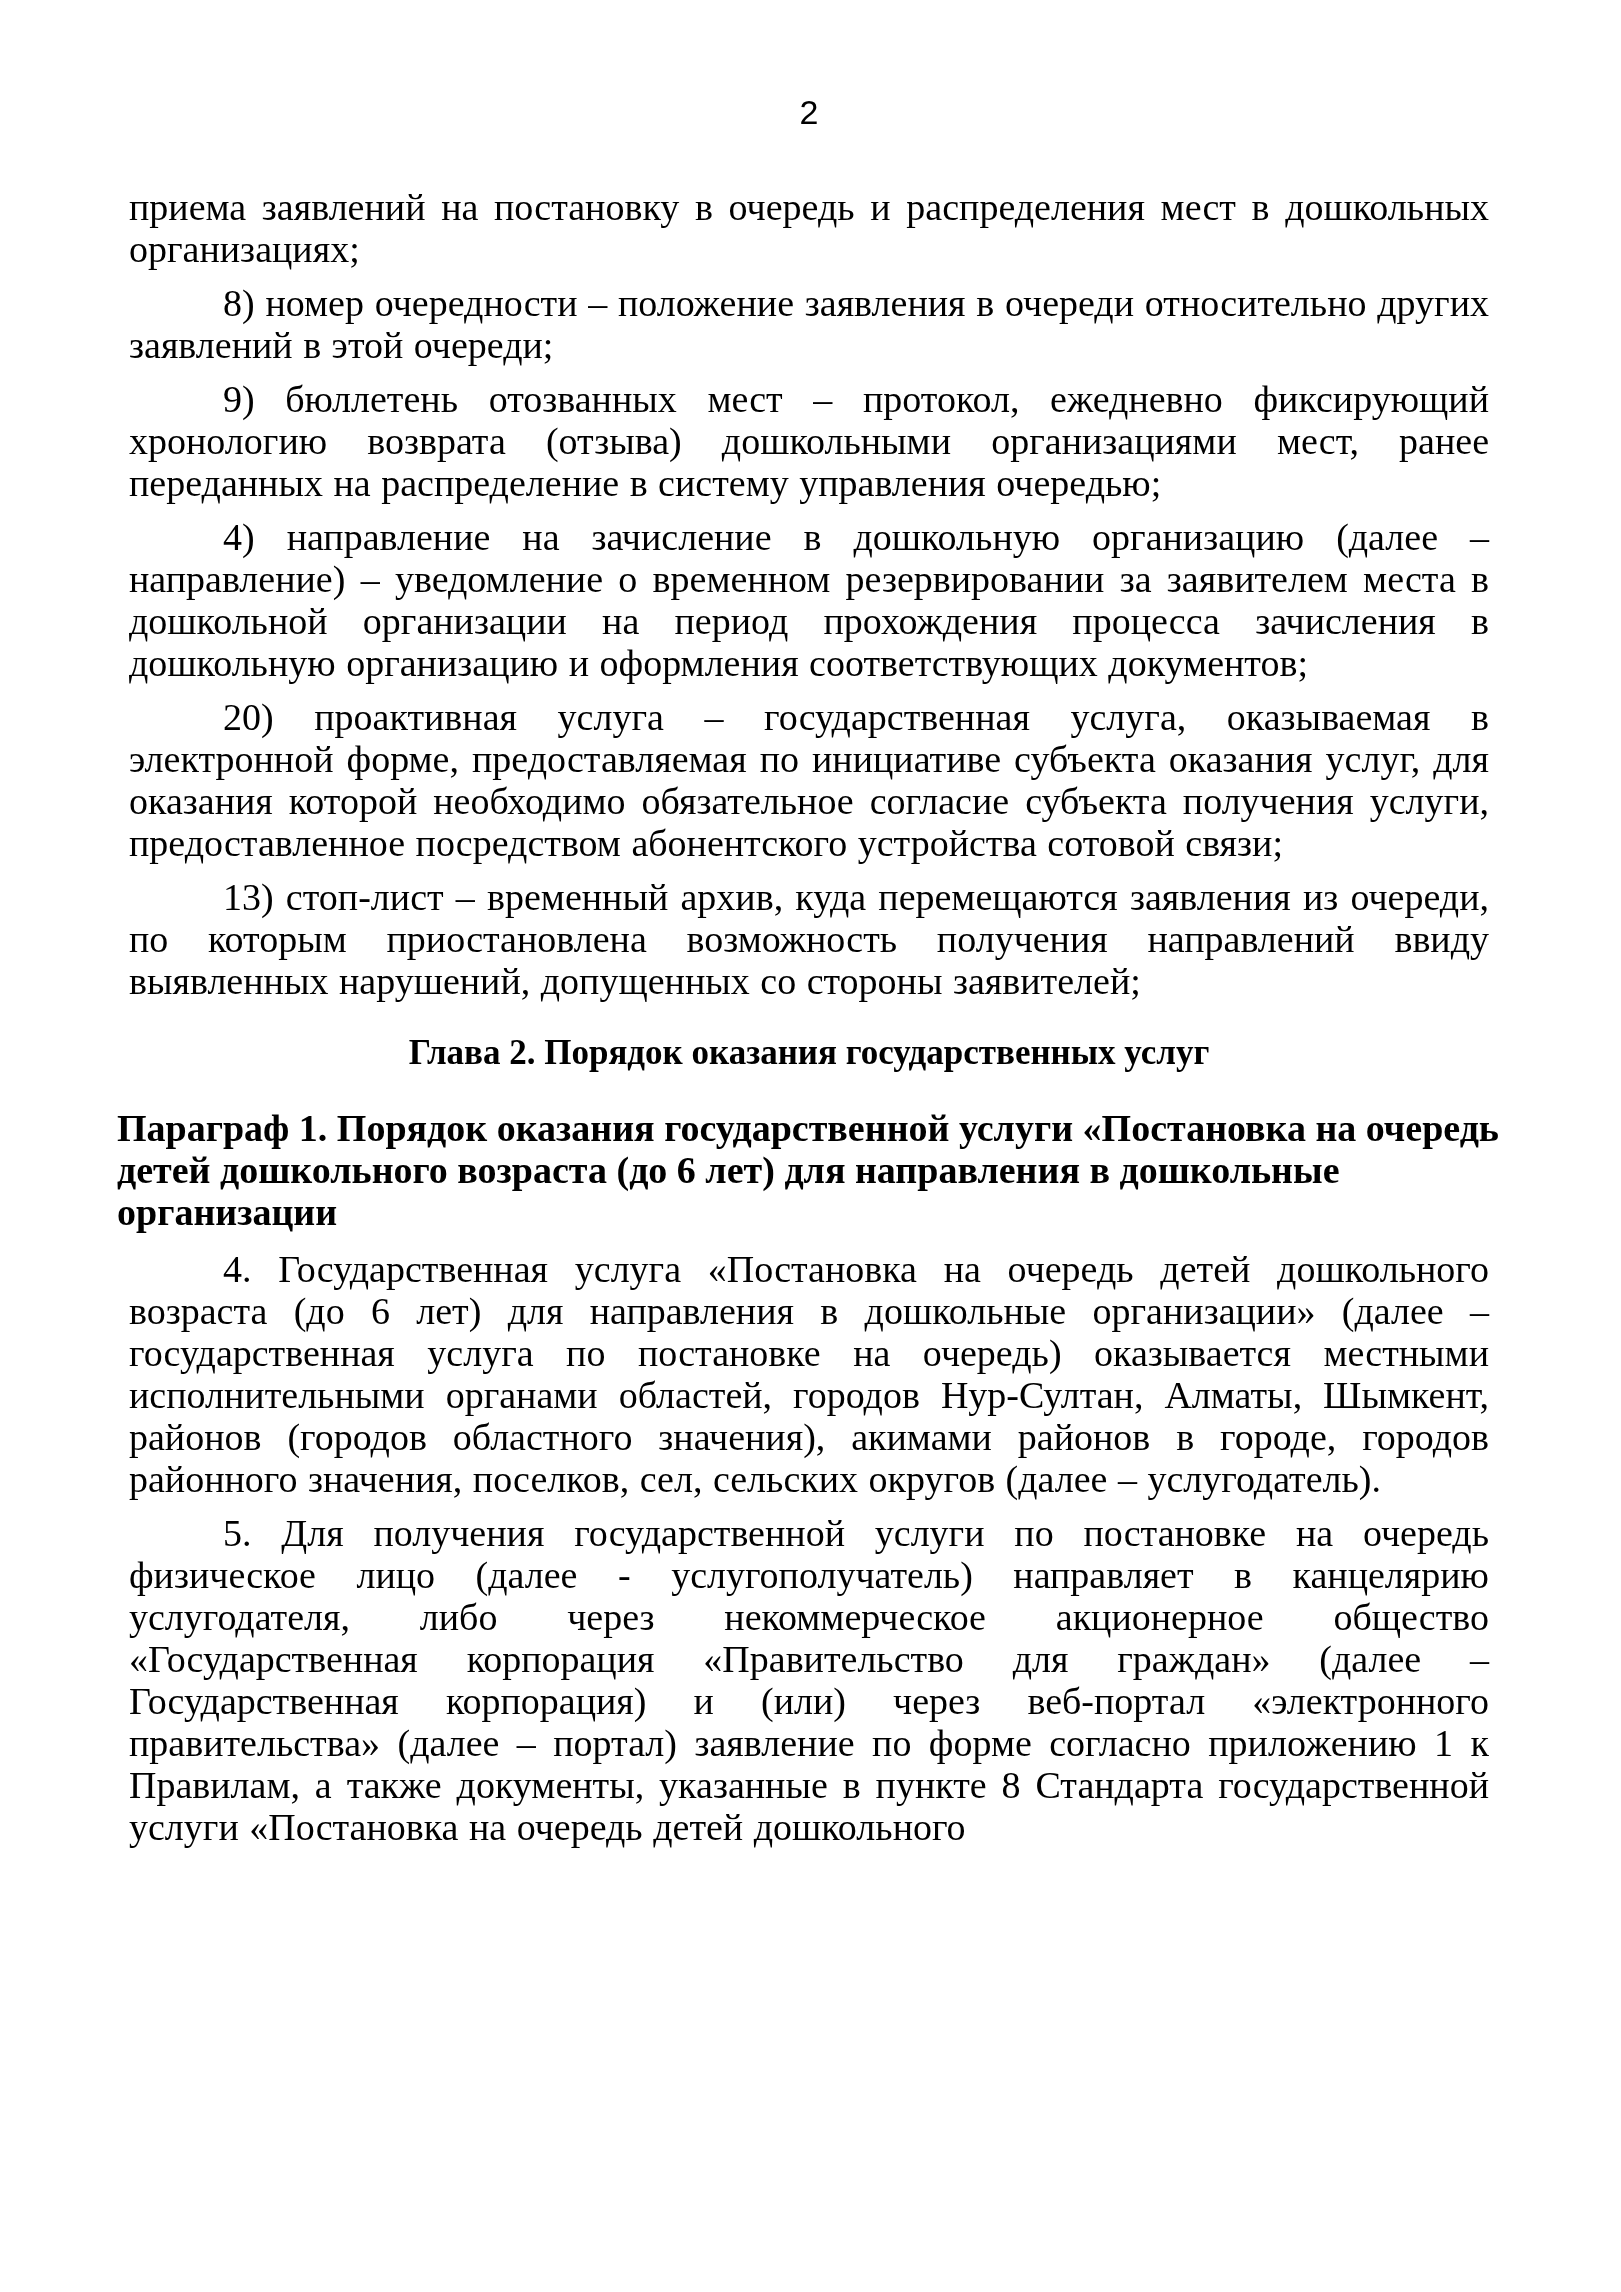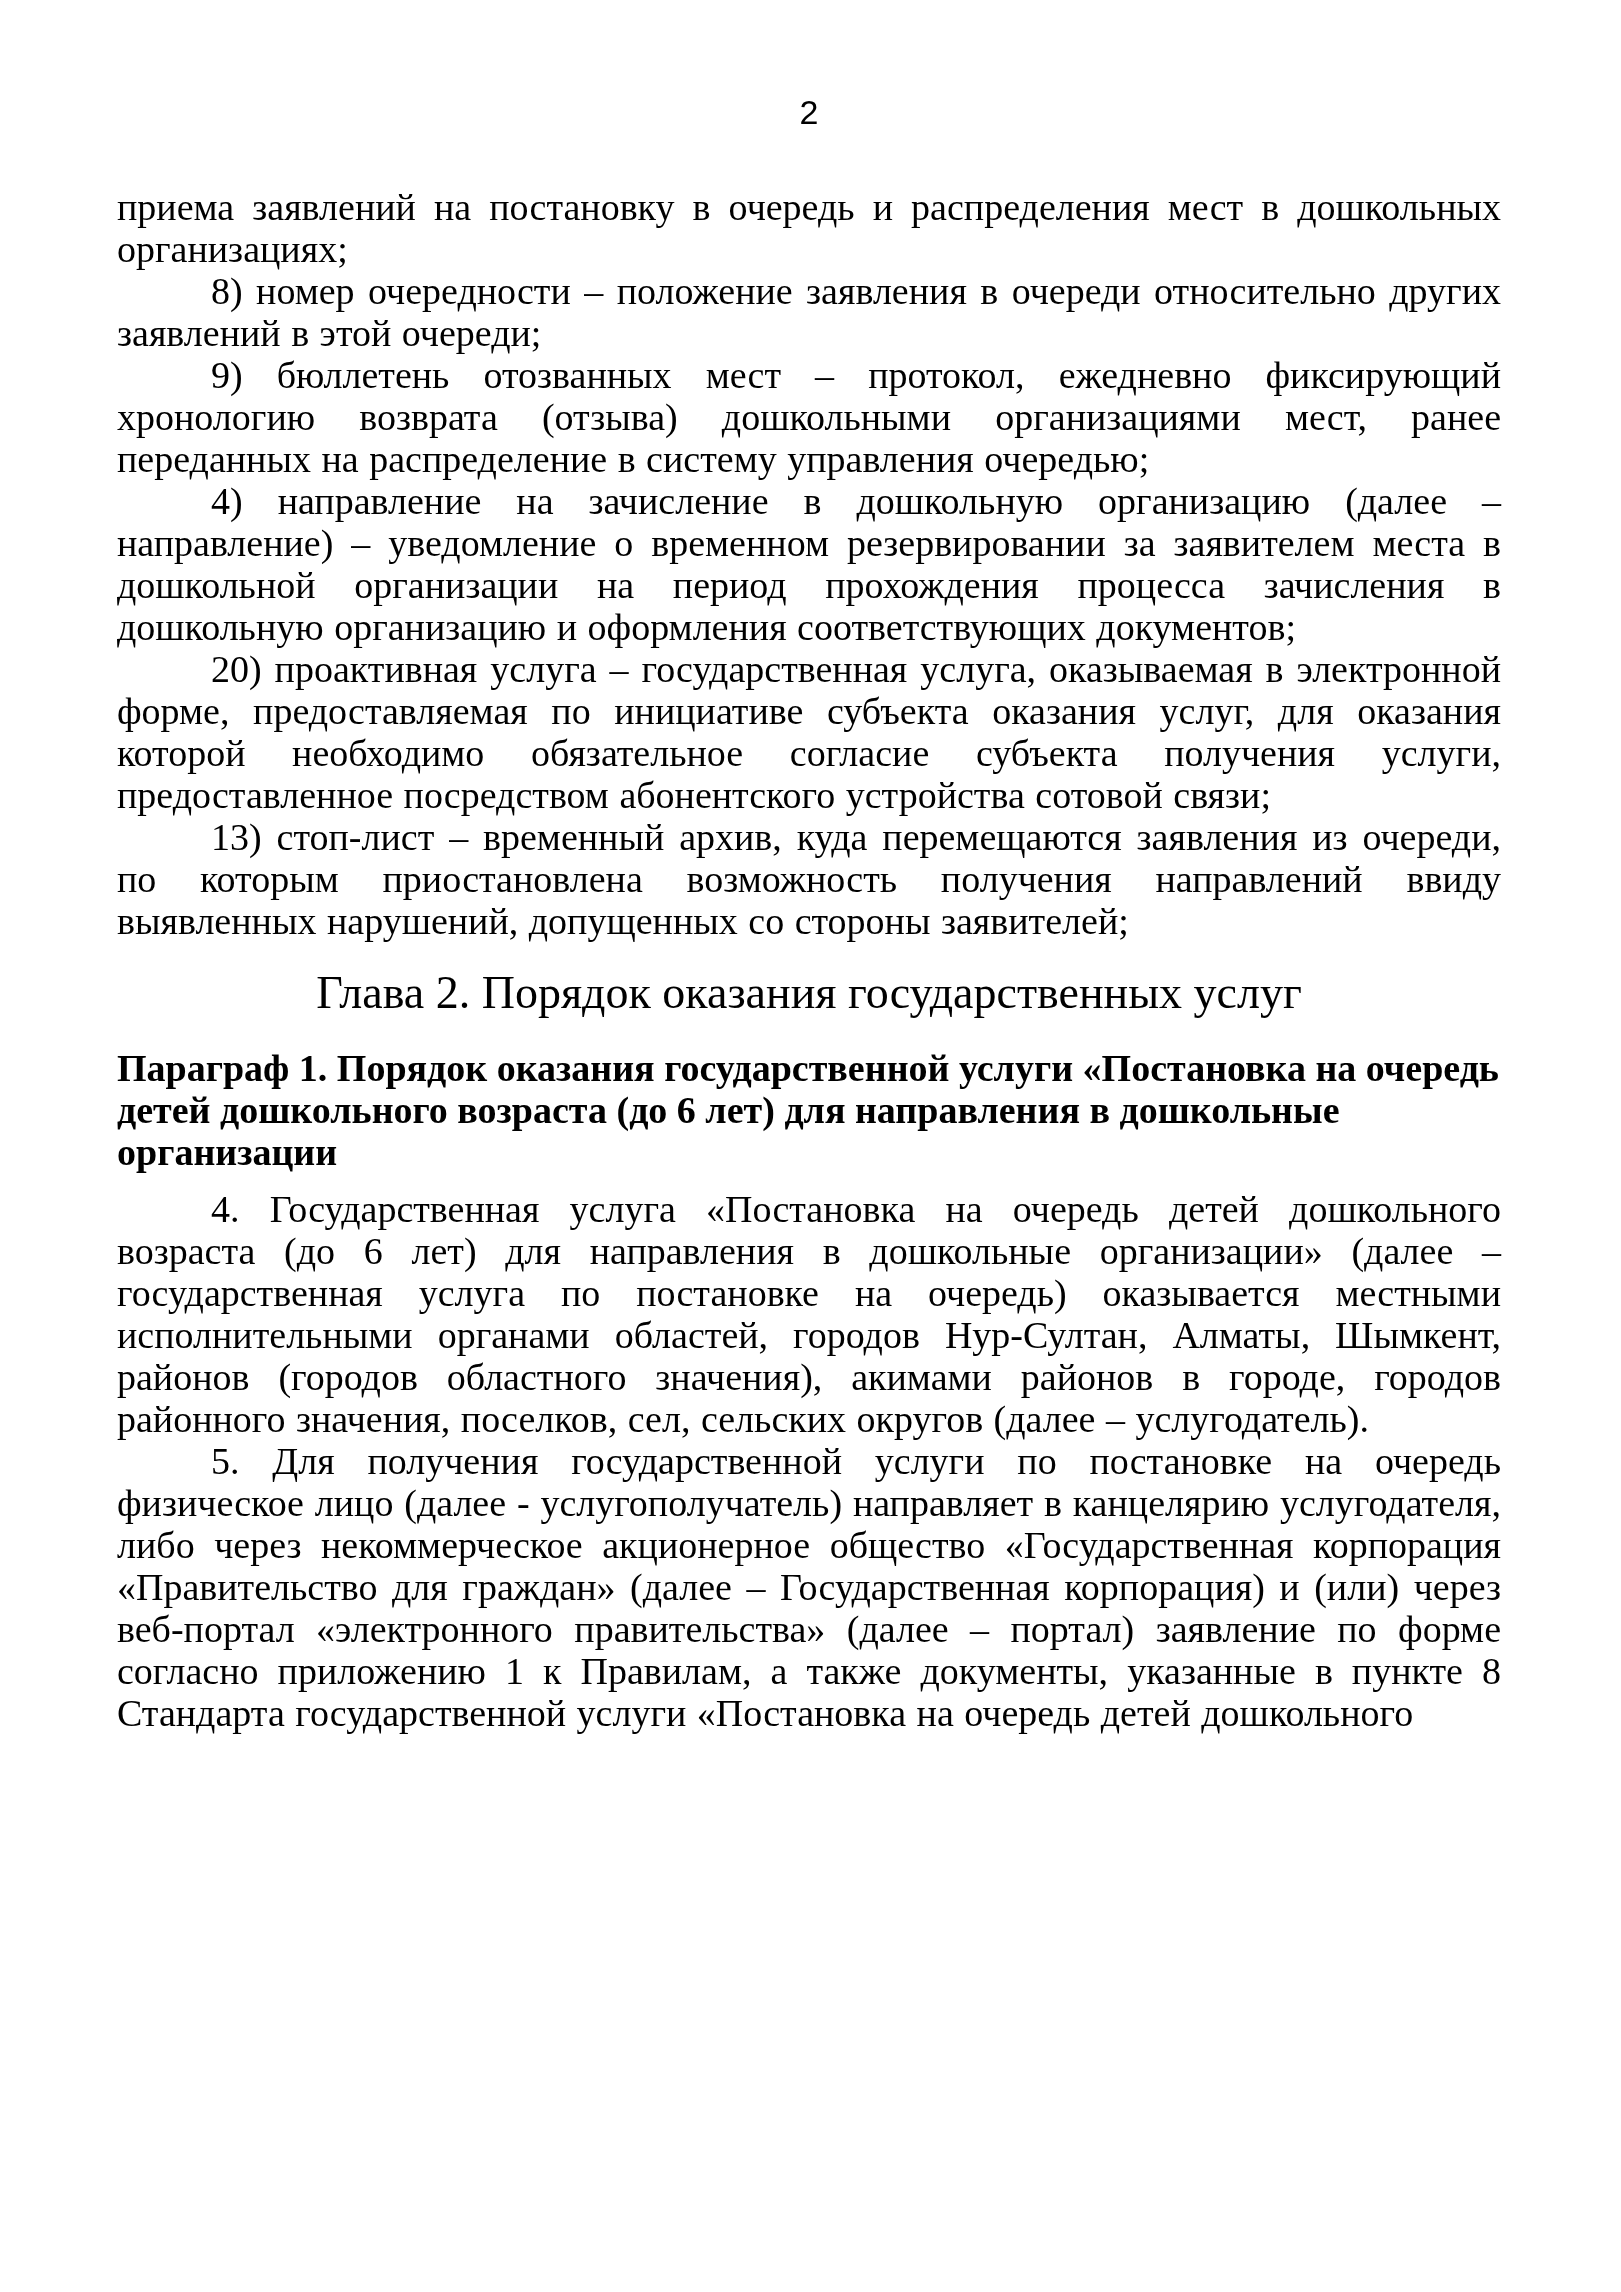--- a/index.html
+++ b/index.html
@@ -23,30 +23,30 @@
     font-family: "Liberation Sans", "DejaVu Sans", sans-serif;
     font-size: 34px;
     line-height: 41px;
     margin-bottom: 53px;
   }
   .body-text {
     font-size: 38px;
     line-height: 42px;
     text-align: justify;
     text-indent: 94px;
-    margin: 0;
+    margin: 12px;
     word-spacing: 1px;
   }
   .body-text.no-indent {
     text-indent: 0;
   }
   .chapter-heading {
-    font-size: 46px;
+    font-size: 35px;
     line-height: 42px;
-    font-weight: normal;
+    font-weight: bold;
     text-align: center;
     text-indent: 0;
     margin: 30px 0 33px 0;
   }
   .section-heading {
     font-size: 38px;
     line-height: 42px;
     font-weight: bold;
     text-align: left;
     text-indent: 0;

